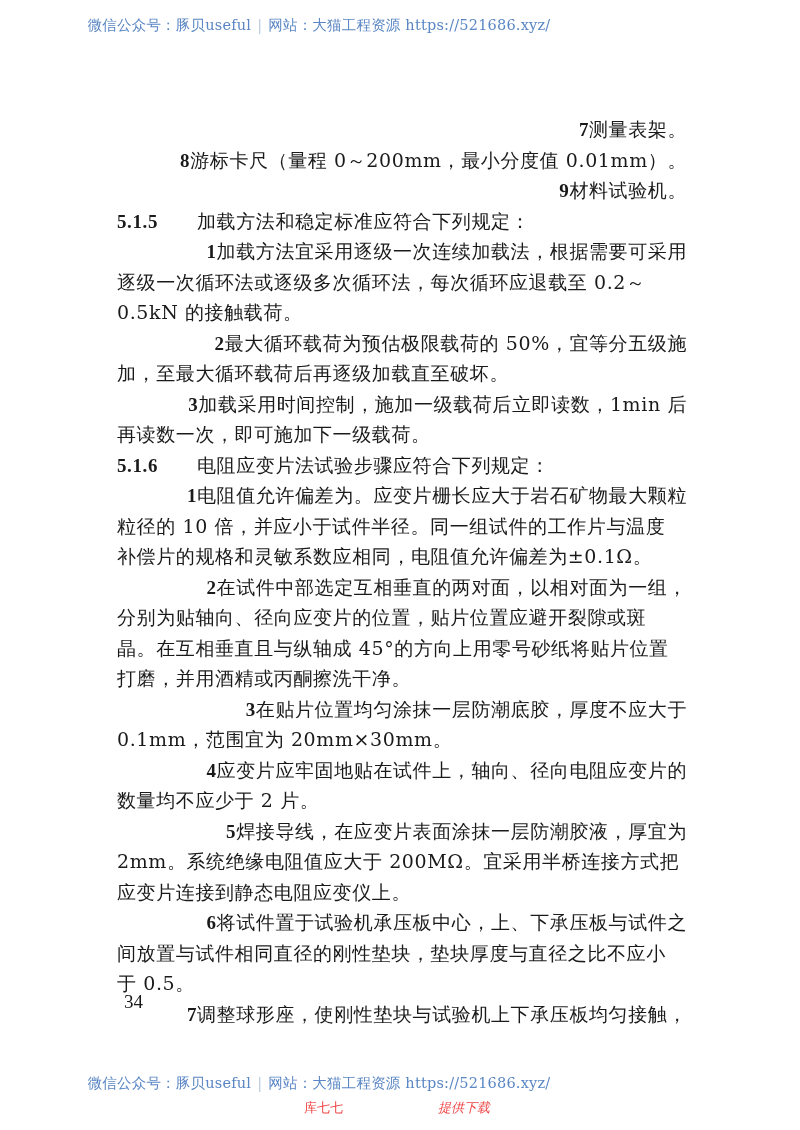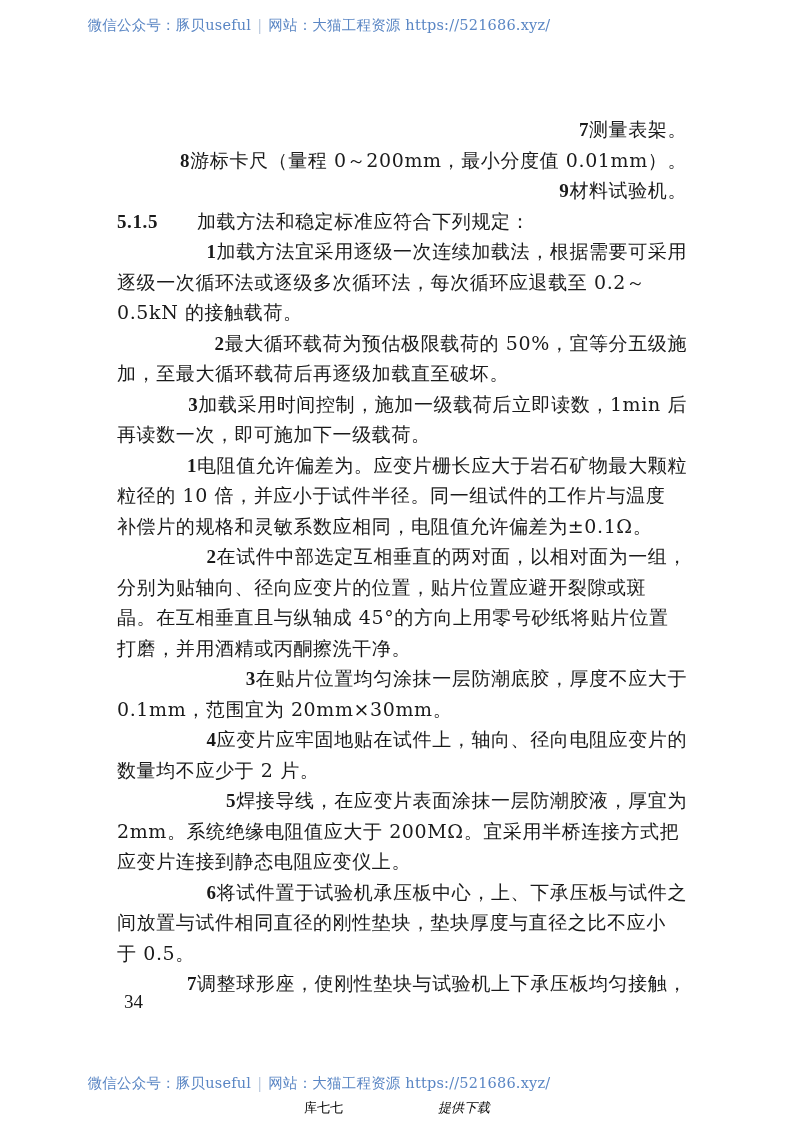--- a/index.html
+++ b/index.html
@@ -67,21 +67,21 @@
     left: 124px;
     top: 991px;
     font-size: 19px;
     font-family: "Liberation Serif", "DejaVu Serif", serif;
     color: #1a1a1a;
   }
   .footer-credit {
     position: absolute;
     top: 1099px;
     font-size: 13px;
-    color: #000000;
+    color: #ef4444;
     font-family: "DejaVu Sans", "Liberation Sans", sans-serif;
   }
   .credit-left { left: 304px; }
   .credit-right { left: 438px; font-style: italic; }
 </style>
 </head>
 <body>
 
 <div class="watermark watermark-top">
   <span>微信公众号：豚贝useful</span><span class="sep">|</span><span>网站：大猫工程资源 https://521686.xyz/</span>
@@ -92,20 +92,21 @@
     <div class="line indent"><span class="num">8</span><span>游标卡尺（量程 0～200mm，最小分度值 0.01mm）。</span></div>
     <div class="line indent"><span class="num">9</span><span>材料试验机。</span></div>
     <div class="line"><span class="clause">5.1.5</span><span>加载方法和稳定标准应符合下列规定：</span></div>
     <div class="line indent"><span class="num">1</span><span>加载方法宜采用逐级一次连续加载法，根据需要可采用</span></div>
     <div class="line"><span>逐级一次循环法或逐级多次循环法，每次循环应退载至 0.2～</span></div>
     <div class="line"><span>0.5kN 的接触载荷。</span></div>
     <div class="line indent"><span class="num">2</span><span>最大循环载荷为预估极限载荷的 50%，宜等分五级施</span></div>
     <div class="line"><span>加，至最大循环载荷后再逐级加载直至破坏。</span></div>
     <div class="line indent"><span class="num">3</span><span>加载采用时间控制，施加一级载荷后立即读数，1min 后</span></div>
     <div class="line"><span>再读数一次，即可施加下一级载荷。</span></div>
+    <div class="line"><span class="clause">5.1.6</span><span>电阻应变片法试验步骤应符合下列规定：</span></div>
     <div class="line indent"><span class="num">1</span><span>电阻值允许偏差为。应变片栅长应大于岩石矿物最大颗粒</span></div>
     <div class="line"><span>粒径的 10 倍，并应小于试件半径。同一组试件的工作片与温度</span></div>
     <div class="line"><span>补偿片的规格和灵敏系数应相同，电阻值允许偏差为±0.1Ω。</span></div>
     <div class="line indent"><span class="num">2</span><span>在试件中部选定互相垂直的两对面，以相对面为一组，</span></div>
     <div class="line"><span>分别为贴轴向、径向应变片的位置，贴片位置应避开裂隙或斑</span></div>
     <div class="line"><span>晶。在互相垂直且与纵轴成 45°的方向上用零号砂纸将贴片位置</span></div>
     <div class="line"><span>打磨，并用酒精或丙酮擦洗干净。</span></div>
     <div class="line indent"><span class="num">3</span><span>在贴片位置均匀涂抹一层防潮底胶，厚度不应大于</span></div>
     <div class="line"><span>0.1mm，范围宜为 20mm×30mm。</span></div>
     <div class="line indent"><span class="num">4</span><span>应变片应牢固地贴在试件上，轴向、径向电阻应变片的</span></div>

